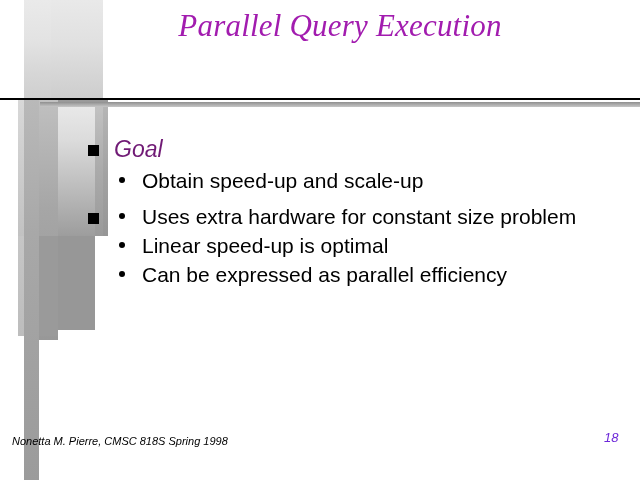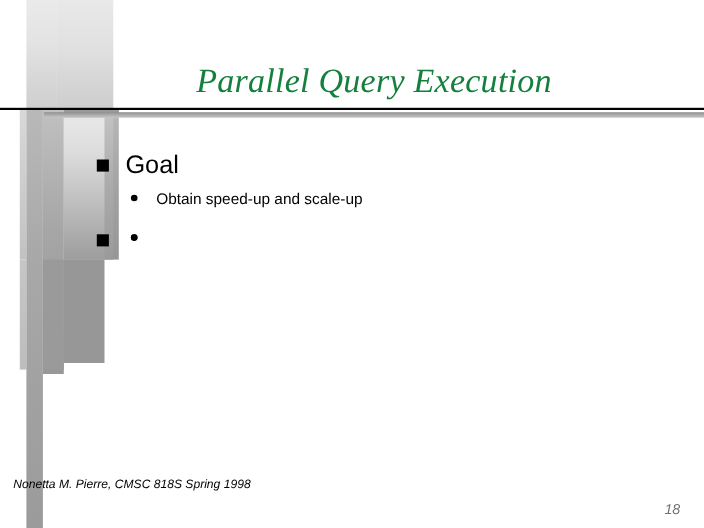--- a/index.html
+++ b/index.html
@@ -115,53 +115,53 @@
   
   .title {
     position: absolute;
     left: 60px; top: 4px;
     width: 560px;
     text-align: center;
     font-family: "Liberation Serif", "DejaVu Serif", serif;
     font-style: italic;
     font-size: 31px;
     line-height: 43px;
-    color: #15803d;
+    color: #a21caf;
     letter-spacing: 0.2px;
-    margin-top: 48px;
   }
   .title-line { display: block; }
 
   
   .body {
     position: absolute;
     left: 86px; top: 133px;
     width: 545px;
   }
 
   .lvl1 {
     position: relative;
     padding-left: 28px;
     font-size: 23px;
+    font-style: italic;
     line-height: 32px;
-    color: #000000;
+    color: #701a75;
     margin: 0 0 2px 0;
   }
   .lvl1 .sq {
     position: absolute;
     left: 2px; top: 12px;
     width: 11px; height: 11px;
     background: #000000;
   }
 
   .lvl2 {
     position: relative;
     margin-left: 26px;
     padding-left: 30px;
-    font-size: 14px;
+    font-size: 21px;
     line-height: 27px;
     color: #000000;
     margin-bottom: 2px;
   }
   .lvl2 .dot {
     position: absolute;
     left: 7px; top: 10px;
     width: 6px; height: 6px;
     border-radius: 50%;
     background: #000000;
@@ -175,24 +175,24 @@
     left: 12px; top: 435px;
     font-size: 11px;
     font-weight: normal;
     font-style: italic;
     color: #000000;
     letter-spacing: 0px;
     white-space: nowrap;
   }
   .page-num {
     position: absolute;
-    left: 604px; top: 455px;
+    left: 604px; top: 430px;
     font-size: 13px;
     font-style: italic;
-    color: #737373;
+    color: #6d28d9;
   }
 </style>
 </head>
 <body>
 
 <div id="slide">
 
   <div class="deco deco-top-a"></div>
   <div class="deco deco-top-b"></div>
 
@@ -226,27 +226,33 @@
       <span class="dot"></span>
       <span>Obtain speed-up and scale-up</span>
     </div>
 
     <div class="gap-1"></div>
 
     <div class="lvl1">
       <span class="sq"></span>
     </div>
 
-
-    <div class="lvl2">
-      <span class="dot"></span>
-    </div>
-
-    <div class="lvl2">
-      <span class="dot"></span>
+    <div class="lvl2">
+      <span class="dot"></span>
+      <span>Uses extra hardware for constant size problem</span>
+    </div>
+
+    <div class="lvl2">
+      <span class="dot"></span>
+      <span>Linear speed-up is optimal</span>
+    </div>
+
+    <div class="lvl2">
+      <span class="dot"></span>
+      <span>Can be expressed as parallel efficiency</span>
     </div>
 
   </div>
 
   <div class="footer-text">Nonetta M. Pierre, CMSC 818S Spring 1998</div>
   <div class="page-num">18</div>
 
 </div>
 
 </body></html>

